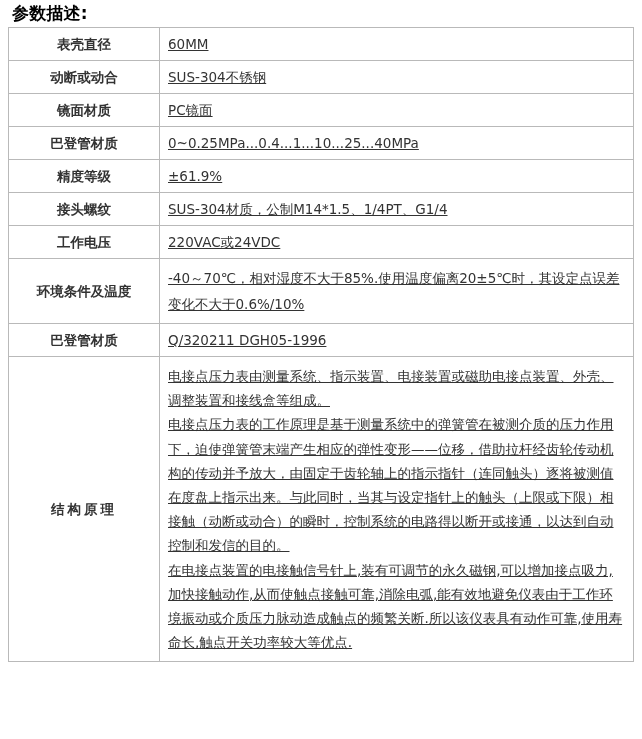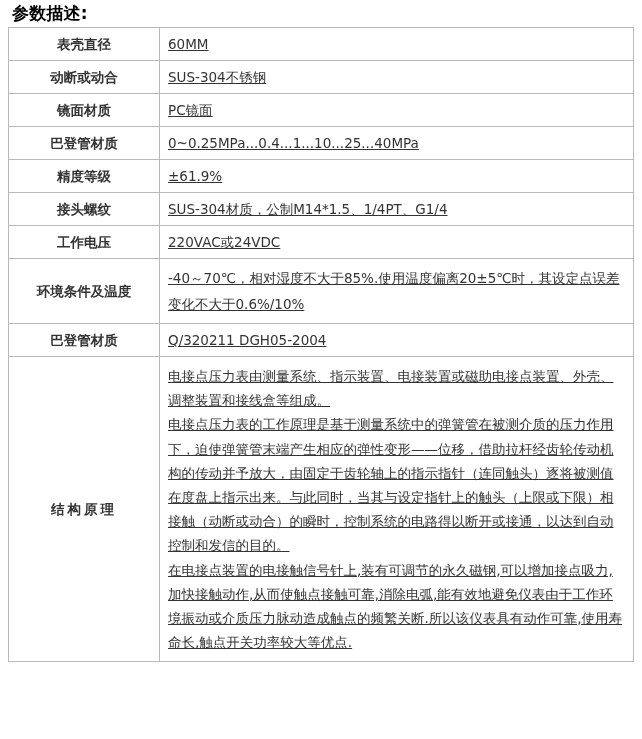--- a/index.html
+++ b/index.html
@@ -109,21 +109,21 @@
       <tr class="row-std">
         <td class="label">工作电压</td>
         <td class="value">220VAC或24VDC</td>
       </tr>
       <tr class="row-env">
         <td class="label">环境条件及温度</td>
         <td class="value">-40～70℃，相对湿度不大于85%.使用温度偏离20±5℃时，其设定点误差变化不大于0.6%/10%</td>
       </tr>
       <tr class="row-std">
         <td class="label">巴登管材质</td>
-        <td class="value">Q/320211 DGH05-2004</td>
+        <td class="value">Q/320211 DGH05-1996</td>
       </tr>
       <tr class="row-principle">
         <td class="label">结构原理</td>
         <td class="value">电接点压力表由测量系统、指示装置、电接装置或磁助电接点装置、外壳、调整装置和接线盒等组成。
 电接点压力表的工作原理是基于测量系统中的弹簧管在被测介质的压力作用下，迫使弹簧管末端产生相应的弹性变形——位移，借助拉杆经齿轮传动机构的传动并予放大，由固定于齿轮轴上的指示指针（连同触头）逐将被测值在度盘上指示出来。与此同时，当其与设定指针上的触头（上限或下限）相接触（动断或动合）的瞬时，控制系统的电路得以断开或接通，以达到自动控制和发信的目的。
 在电接点装置的电接触信号针上,装有可调节的永久磁钢,可以增加接点吸力,加快接触动作,从而使触点接触可靠,消除电弧,能有效地避免仪表由于工作环境振动或介质压力脉动造成触点的频繁关断.所以该仪表具有动作可靠,使用寿命长,触点开关功率较大等优点.</td>
       </tr>
     </tbody>
   </table>
 

